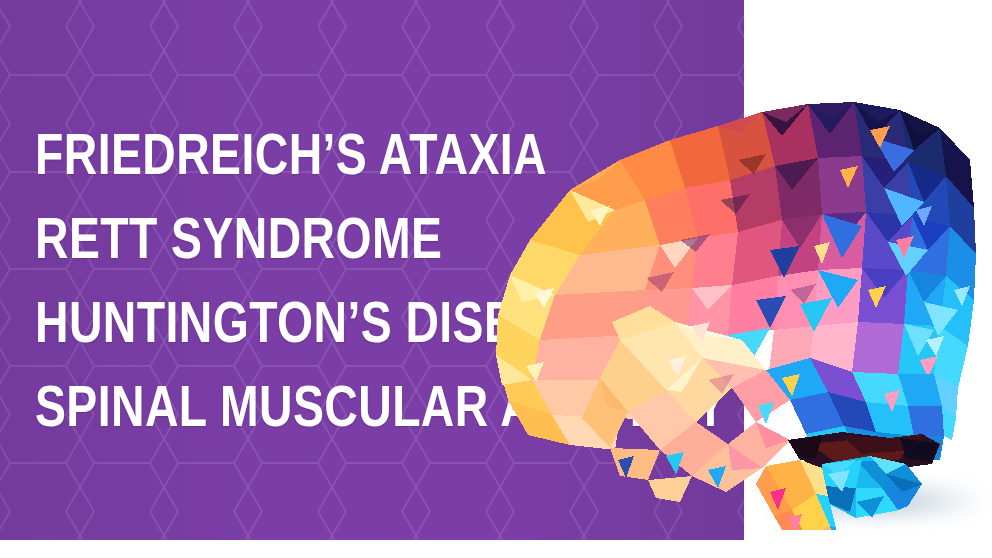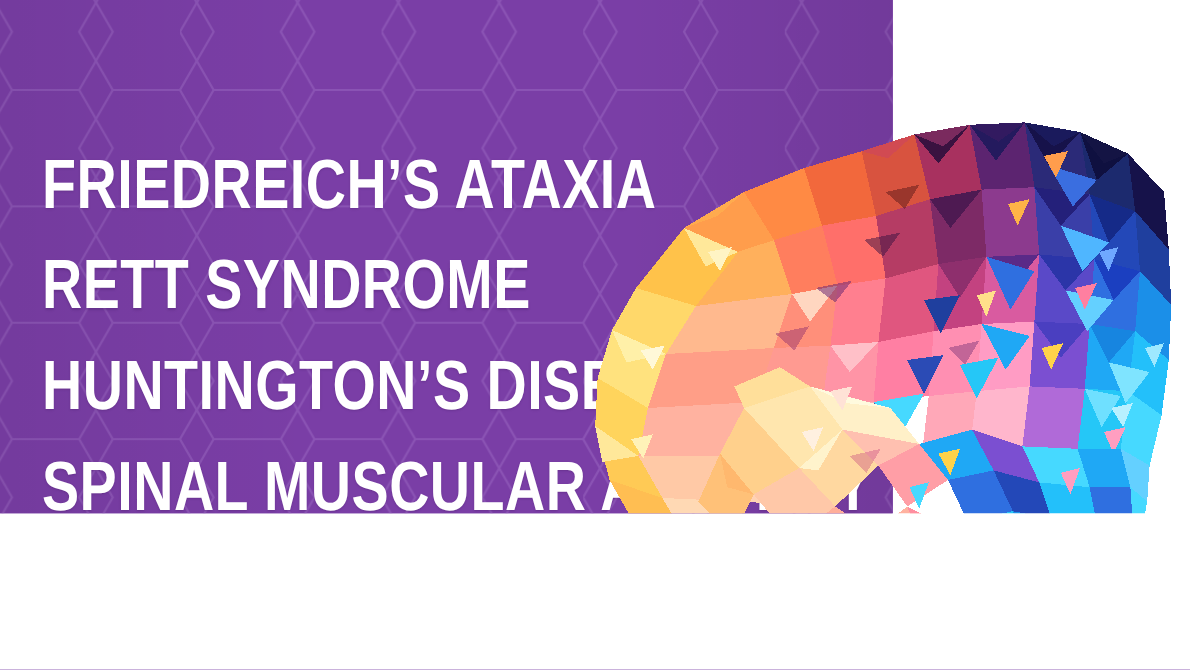--- a/index.html
+++ b/index.html
@@ -1,20 +1,20 @@
 <!DOCTYPE html>
 <html><head>
 <meta charset="utf-8">
 <style>
   html,body{margin:0;padding:0;background:#fff;}
   body{font-family:"Liberation Sans",sans-serif;}
 
   #stage{
     position:relative;
-    width:992px;height:428px;
+    width:992px;height:540px;
     overflow:hidden;
     background:#ffffff;
   }
 
   
   #purple-panel{
     position:absolute;left:0;top:0;
     width:744px;height:558px;
     background:#7a3ea6;
     overflow:hidden;

